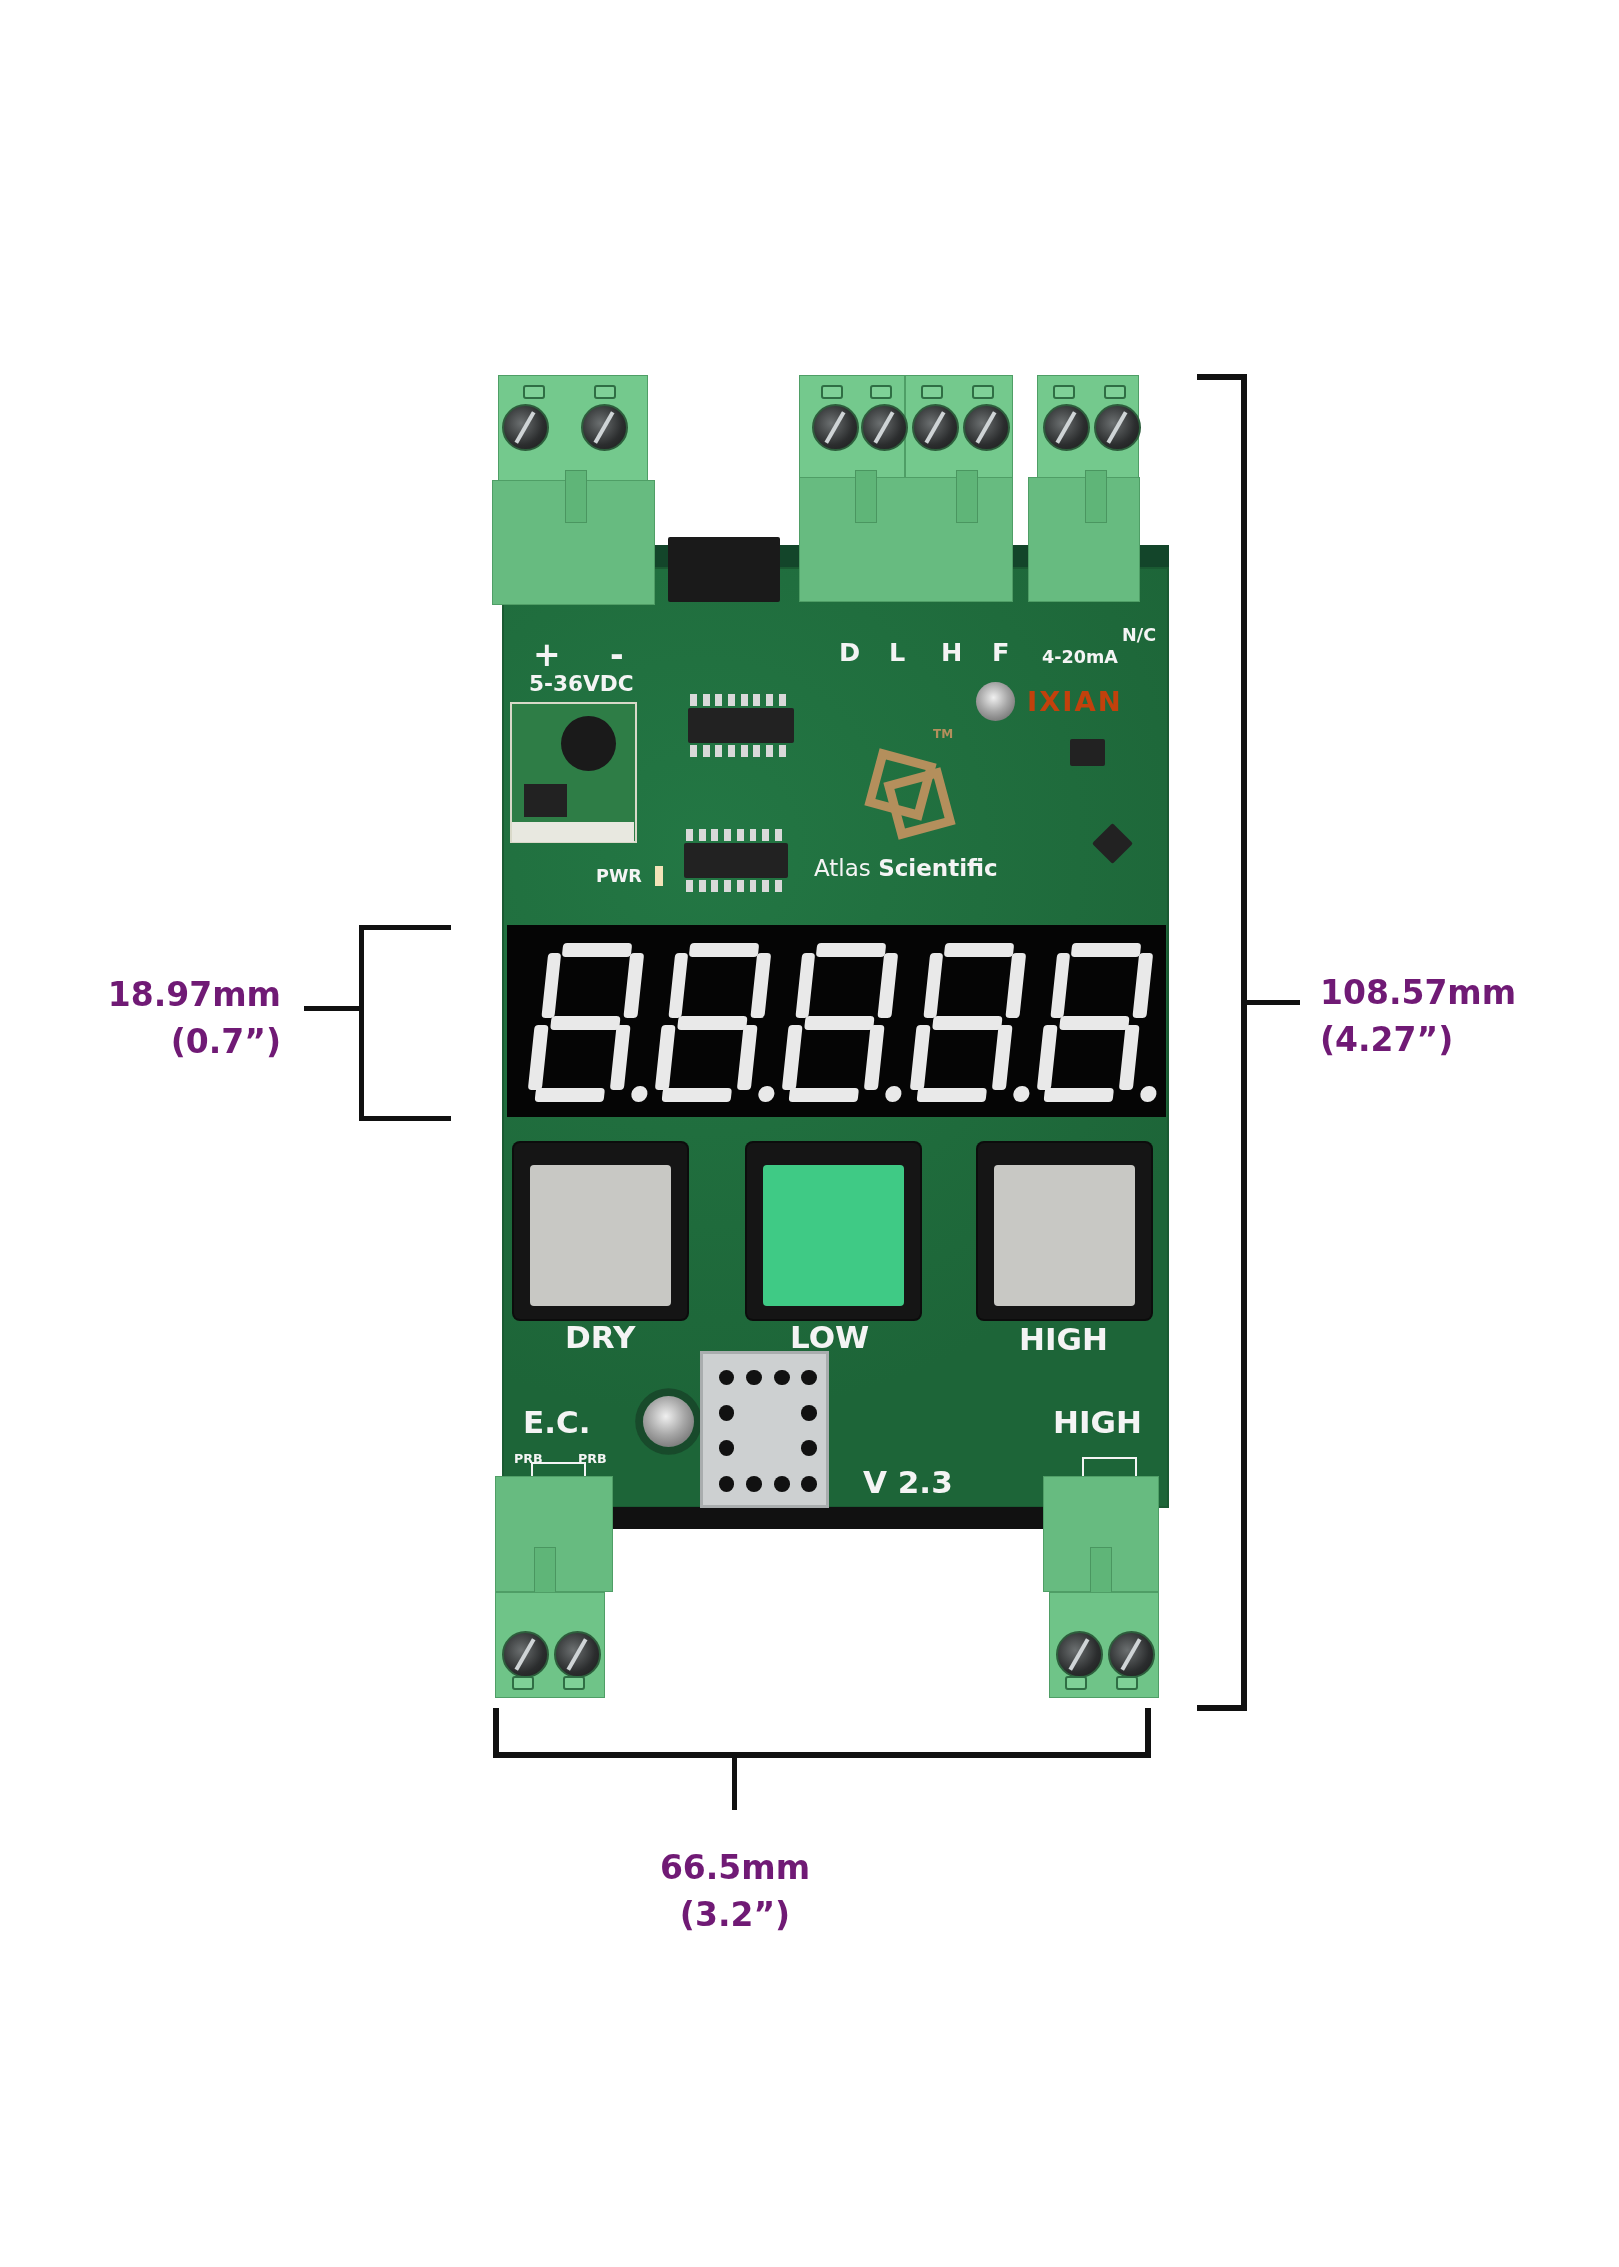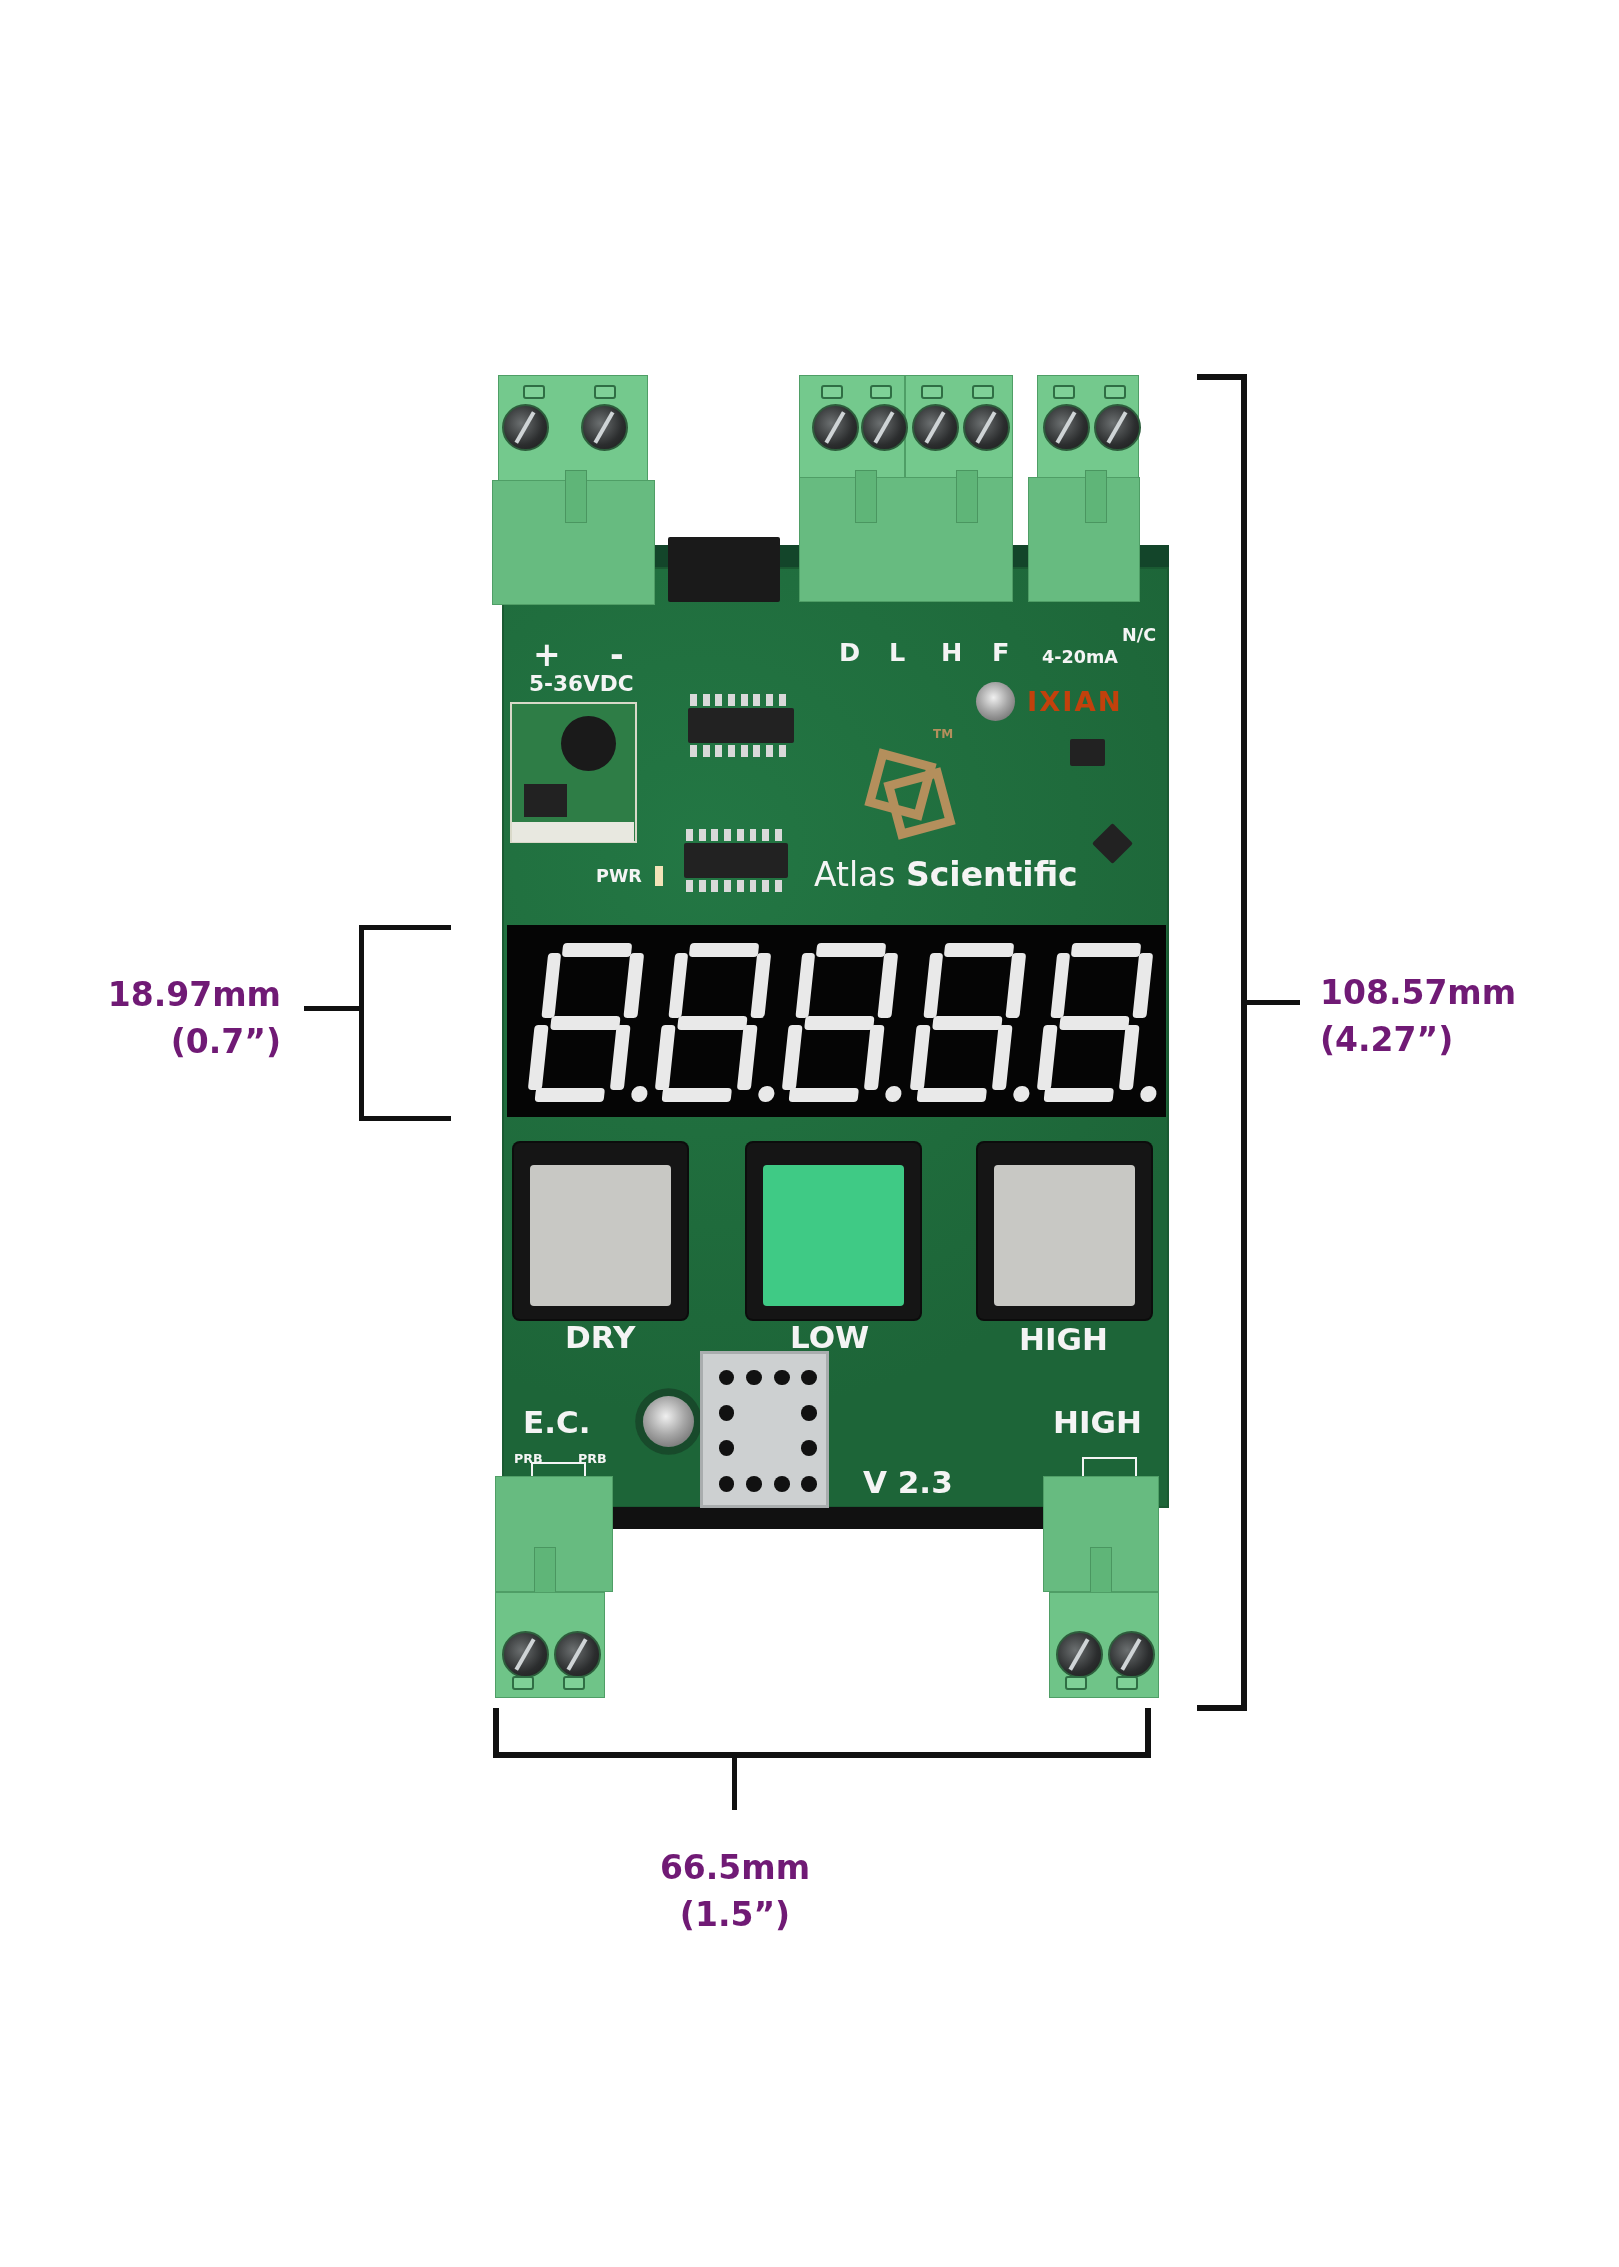--- a/index.html
+++ b/index.html
@@ -57,21 +57,21 @@
   <div class="dim-label" style="left:1320px;top:970px;">108.57mm</div>
   <div class="dim-label" style="left:1320px;top:1017px;">(4.27”)</div>
 </div>
 
 <div>
   <div class="dim-line" style="left:493px;top:1752px;width:658px;height:5.9px;"></div>
   <div class="dim-line" style="left:493px;top:1708px;width:5.9px;height:49px;"></div>
   <div class="dim-line" style="left:1145px;top:1708px;width:5.9px;height:49px;"></div>
   <div class="dim-line" style="left:732px;top:1756px;width:4.9px;height:54px;"></div>
   <div class="dim-label" style="left:637px;top:1845px;width:196px;text-align:center;">66.5mm</div>
-  <div class="dim-label" style="left:637px;top:1892px;width:196px;text-align:center;">(1.5”)</div>
+  <div class="dim-label" style="left:637px;top:1892px;width:196px;text-align:center;">(3.2”)</div>
 </div>
 
 <div>
   <div class="pcb-shadow2"></div>
   <div class="pcb"></div>
   <div class="pcb-shadow"></div>
 
   <div class="ic" style="left:668px;top:537px;width:112px;height:65px;background:#1a1a1a;"></div>
 
   <div>
@@ -135,21 +135,21 @@
   <div class="ic" style="left:1098px;top:829px;width:29px;height:29px;transform:rotate(45deg);"></div>
 
   <div class="silk" style="left:596px;top:866px;font-size:17.6px;">PWR</div>
   <div style="position:absolute;left:655px;top:866px;width:7.8px;height:19.6px;background:#f3e3b8;"></div>
 
   <div style="position:absolute;left:861px;top:745px;width:98px;height:98px;">
     <div class="logo-gold" style="left:9.8px;top:9.8px;width:59px;height:59px;transform:rotate(15deg);"></div>
     <div class="logo-gold" style="left:29px;top:29px;width:59px;height:59px;transform:rotate(-15deg);"></div>
   </div>
   <div class="silk" style="left:933px;top:727px;font-size:12px;color:#b48f5c;">TM</div>
-  <div class="silk" style="left:814px;top:855px;font-size:33px;font-weight:normal;">
+  <div class="silk" style="left:814px;top:855px;font-size:23px;font-weight:normal;">
     <span style="font-weight:normal;">Atlas</span>
     <span style="font-weight:bold;">Scientific</span>
   </div>
 
   <div class="mount-screw" style="left:976px;top:682px;width:39px;height:39px;box-shadow:none;"></div>
   <div class="silk" style="left:1027px;top:686px;font-size:27.4px;color:#c2410c;letter-spacing:2px;">IXIAN</div>
 
   <div class="display" id="display">
       <div class="digit" style="left: 21.6px; transform: skewX(-6deg);">
         <div class="seg" style="left: 25.5px; top: 0px; width: 69px; height: 13.7px;"></div>

